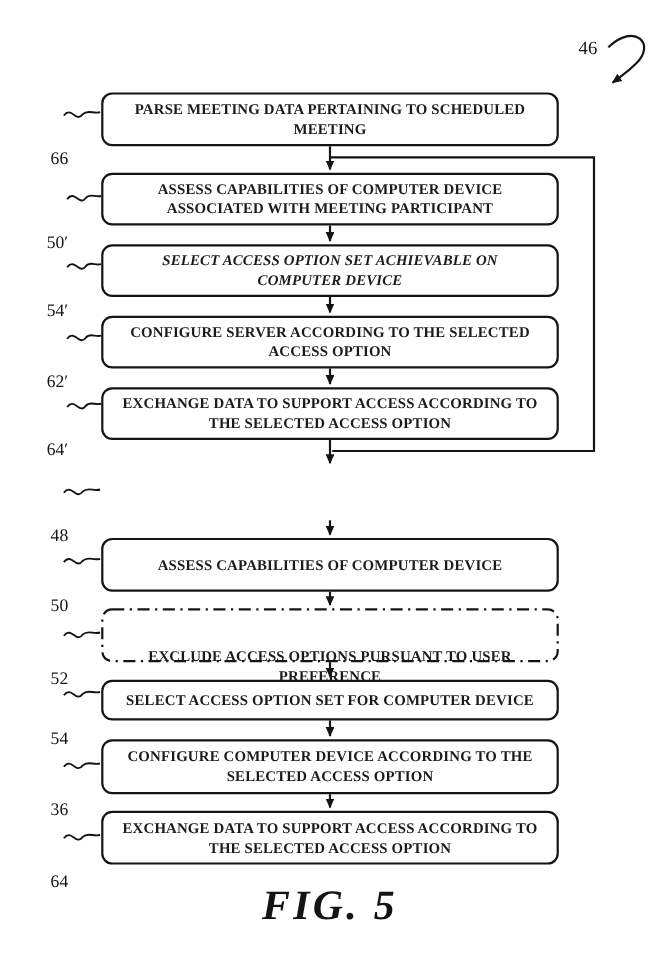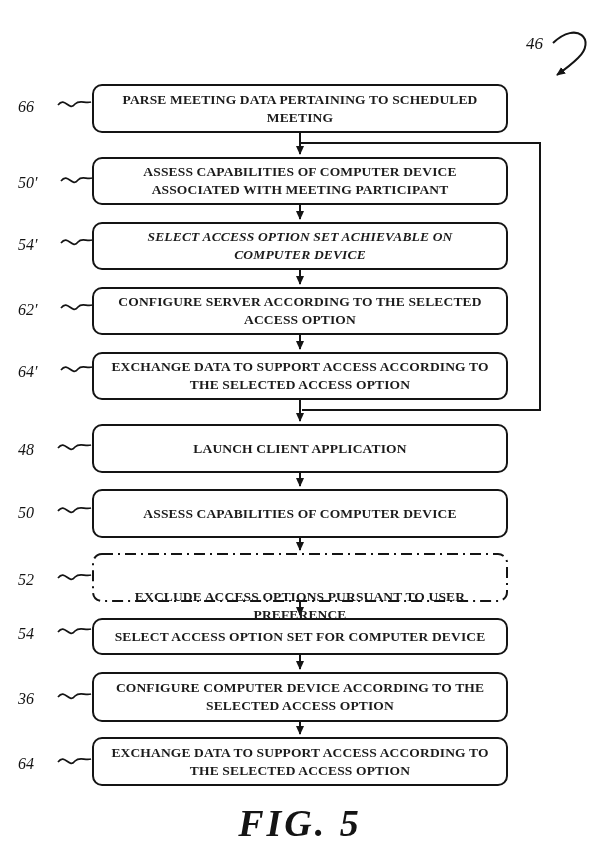--- a/index.html
+++ b/index.html
@@ -11,25 +11,25 @@
   .node {
     position:absolute; left:92px; width:416px; box-sizing:border-box;
     border:2px solid #141414; border-radius:10px;
     display:flex; align-items:center; justify-content:center;
     text-align:center; white-space:pre-line;
     font-weight:700; font-size:13.5px; line-height:1.32;
     letter-spacing:0.15px; color:#1b1b1b; padding:2px 14px;
   }
   .node.dashdot { border:none; }  
   .ref {
-    position:absolute; width:44px; 
-    font-style:italic; font-size:16px; color:#141414; line-height:1.2;
+    position:absolute; width:44px; text-align:right;
+    font-size:16px; color:#141414; line-height:1.2;margin-top:38px;
   }
   .fig-ref {
-    position:absolute; left:526px; top:34px; font-style:italic;
+    position:absolute; left:526px; top:34px; 
     font-size:17px; color:#141414;
   }
   .fig-caption {
     position:absolute; left:0; right:0; top:801px; text-align:center;
     font-style:italic; font-weight:700; font-size:38px;
     letter-spacing:3px; color:#141414;
   }
 </style>
 </head>
 <body>
@@ -81,21 +81,20 @@
   <div class="node" style="top:84px;  height:49px;">PARSE MEETING DATA PERTAINING TO SCHEDULED
 MEETING</div>
   <div class="node" style="top:157px; height:48px;">ASSESS CAPABILITIES OF COMPUTER DEVICE
 ASSOCIATED WITH MEETING PARTICIPANT</div>
   <div class="node" style="top:222px; height:48px;font-style:italic;">SELECT ACCESS OPTION SET ACHIEVABLE ON
 COMPUTER DEVICE</div>
   <div class="node" style="top:287px; height:48px;">CONFIGURE SERVER ACCORDING TO THE SELECTED
 ACCESS OPTION</div>
   <div class="node" style="top:352px; height:48px;">EXCHANGE DATA TO SUPPORT ACCESS ACCORDING TO
 THE SELECTED ACCESS OPTION</div>
-  <div class="node" style="top:424px; height:49px;">LAUNCH CLIENT APPLICATION</div>
   <div class="node" style="top:489px; height:49px;">ASSESS CAPABILITIES OF COMPUTER DEVICE</div>
   <div class="node dashdot" style="top:581px; height:49px;">EXCLUDE ACCESS OPTIONS PURSUANT TO USER
 PREFERENCE</div>
   <div class="node" style="top:618px; height:37px;">SELECT ACCESS OPTION SET FOR COMPUTER DEVICE</div>
   <div class="node" style="top:672px; height:50px;">CONFIGURE COMPUTER DEVICE ACCORDING TO THE
 SELECTED ACCESS OPTION</div>
   <div class="node" style="top:737px; height:49px;">EXCHANGE DATA TO SUPPORT ACCESS ACCORDING TO
 THE SELECTED ACCESS OPTION</div>
 
   <div class="ref" style="left:18px; top:97px;">66</div>

